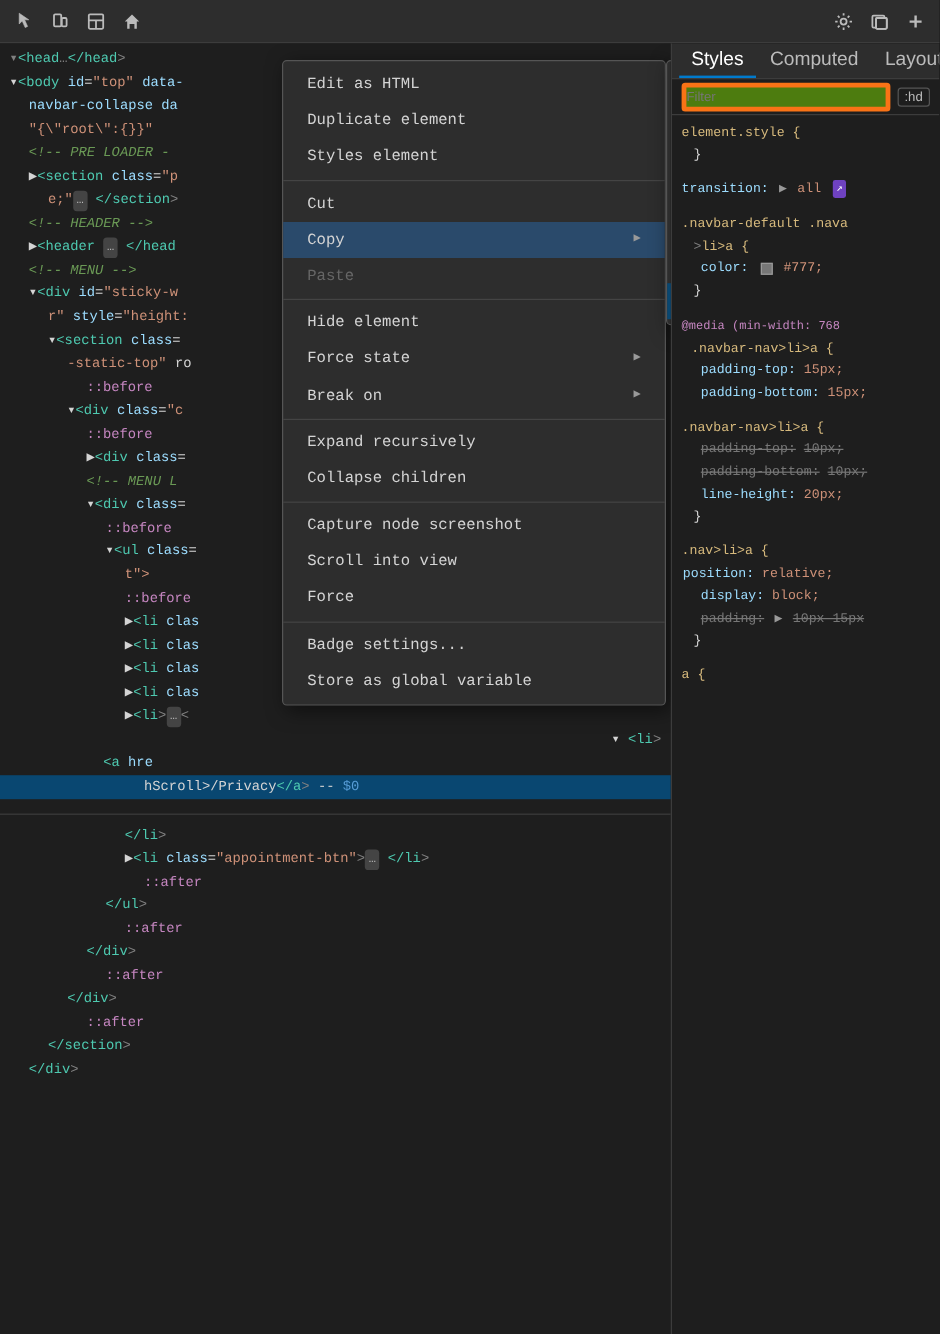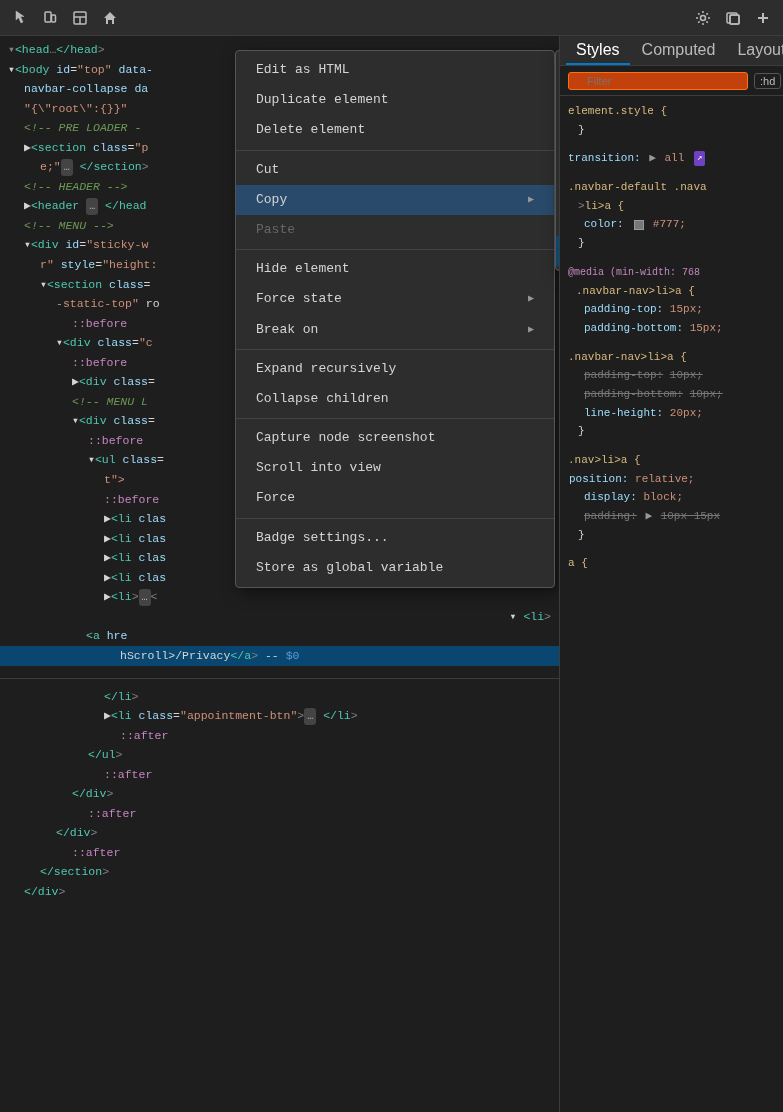--- a/index.html
+++ b/index.html
@@ -196,25 +196,25 @@
       height: 30px;
       display: flex;
       align-items: center;
       padding: 0 8px;
       gap: 6px;
       border-bottom: 1px solid #3c3c3c;
     }
 
     .styles-filter {
       flex: 1;
-      background: #c2410c;
-      border: 1px solid #f97316;
+      background: #4d7c0f;
+      border: 4px solid #f97316;
       border-radius: 3px;
       color: #d4d4d4;
-      padding: 2px 18px;
+      padding: 2px 0;
       font-size: 11px;
       outline: none;
     }
 
     .pseudo-btn {
       background: transparent;
       border: 1px solid #555;
       border-radius: 3px;
       color: #bbb;
       padding: 1px 5px;
@@ -372,21 +372,21 @@
         <div class="context-menu-overlay">
           <div class="context-menu">
 
             <div class="ctx-item">
               <span>Edit as HTML</span>
             </div>
             <div class="ctx-item">
               <span>Duplicate element</span>
             </div>
             <div class="ctx-item">
-              <span>Delete element</span>
+              <span>Styles element</span>
             </div>
             <div class="ctx-divider"></div>
             <div class="ctx-item">
               <span>Cut</span>
             </div>
             <div class="ctx-item highlighted">
               <span>Copy</span>
               <span class="chevron">▶</span>
             </div>
             <div class="ctx-item disabled">

